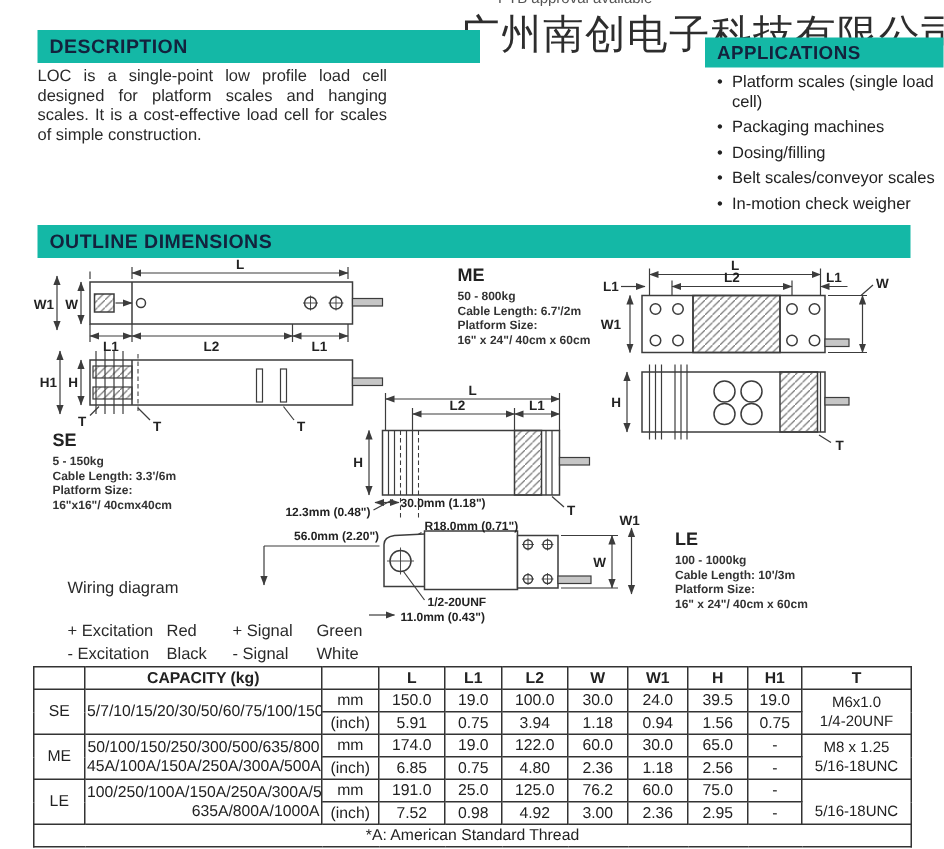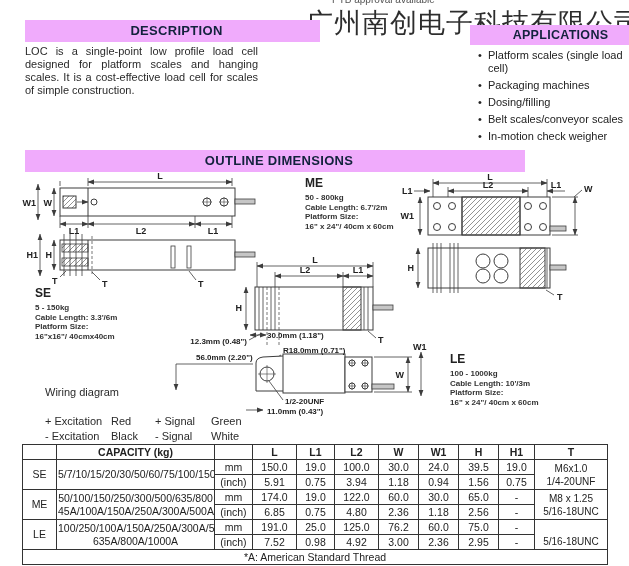--- a/index.html
+++ b/index.html
@@ -1,25 +1,25 @@
 <!DOCTYPE html>
 <html><head>
 <meta charset="utf-8">
 <style>
   html,body{margin:0;padding:0;}
   body{width:629px;height:566px;overflow:hidden;background:#fff;
        font-family:"Liberation Sans",sans-serif;color:#222;position:relative;}
   #page{position:relative;width:629px;height:566px;}
   .abs{position:absolute;}
-  .bar{background:#f0abfc;color:#13223d;font-weight:bold;letter-spacing:.3px;text-align:center;}
+  .bar{background:#14b8a6;color:#13223d;font-weight:bold;letter-spacing:.3px;}
   #desc-bar{left:25px;top:20px;width:295px;height:22px;line-height:22px;
             padding-left:8px;font-size:13px;box-sizing:border-box;}
   #app-bar{left:470px;top:25px;width:173px;height:20px;line-height:20px;
            padding-left:8px;font-size:12.5px;box-sizing:border-box;}
-  #outline-bar{left:25px;top:150px;width:500px;height:22px;line-height:22px;
+  #outline-bar{left:25px;top:150px;width:582px;height:22px;line-height:22px;
                padding-left:8px;font-size:13px;box-sizing:border-box;}
   .body-txt{font-size:11px;line-height:13px;text-align:justify;color:#2a2a2a;}
   #desc-p1{left:25px;top:45px;width:233px;}
   #desc-p2{left:25px;top:99px;width:233px;}
   #desc-p3{left:298px;top:45px;width:170px;}
   #app-list{left:478px;top:49px;width:150px;font-size:11px;line-height:13px;}
   #app-list .li{display:flex;margin-bottom:4px;}
   #app-list .b{width:10px;flex:none;}
   #top-note{left:332px;top:-6px;font-size:10px;color:#555;}
   .wm{color:#1c1c1c;font-family:"Liberation Serif",serif;white-space:nowrap;opacity:.92;}
@@ -32,21 +32,21 @@
   #le-info{left:450px;top:352px;}
   #wiring{left:45px;top:386px;font-size:11px;color:#2a2a2a;}
   #wiring .rows{display:grid;grid-template-columns:66px 44px 56px 50px;row-gap:3px;margin-top:17px;}
   #spec-table{left:22px;top:444px;border-radius:28px;}
   #spec-table table{border-collapse:collapse;width:585px;font-size:10.5px;color:#222;
                     table-layout:fixed;}
   #spec-table td,#spec-table th{border:1px solid #333;text-align:center;
                     padding:0 1px;height:14px;line-height:13px;overflow:hidden;}
   #spec-table th{font-weight:bold;}
   .t-line{height:13px;line-height:13px;font-size:10px;}
-  .cap{font-size:10.5px;}
+  .cap{font-size:10.5px;text-align:right;}
   #footnote-cell{text-align:left;padding-left:4px;}
   svg text{font-family:"Liberation Sans",sans-serif;}
   .dl{font-size:9px;font-weight:bold;fill:#222;}
   .an{font-size:8px;font-weight:bold;fill:#222;}
 </style>
 </head>
 <body>
 
 <div id="page">
 

